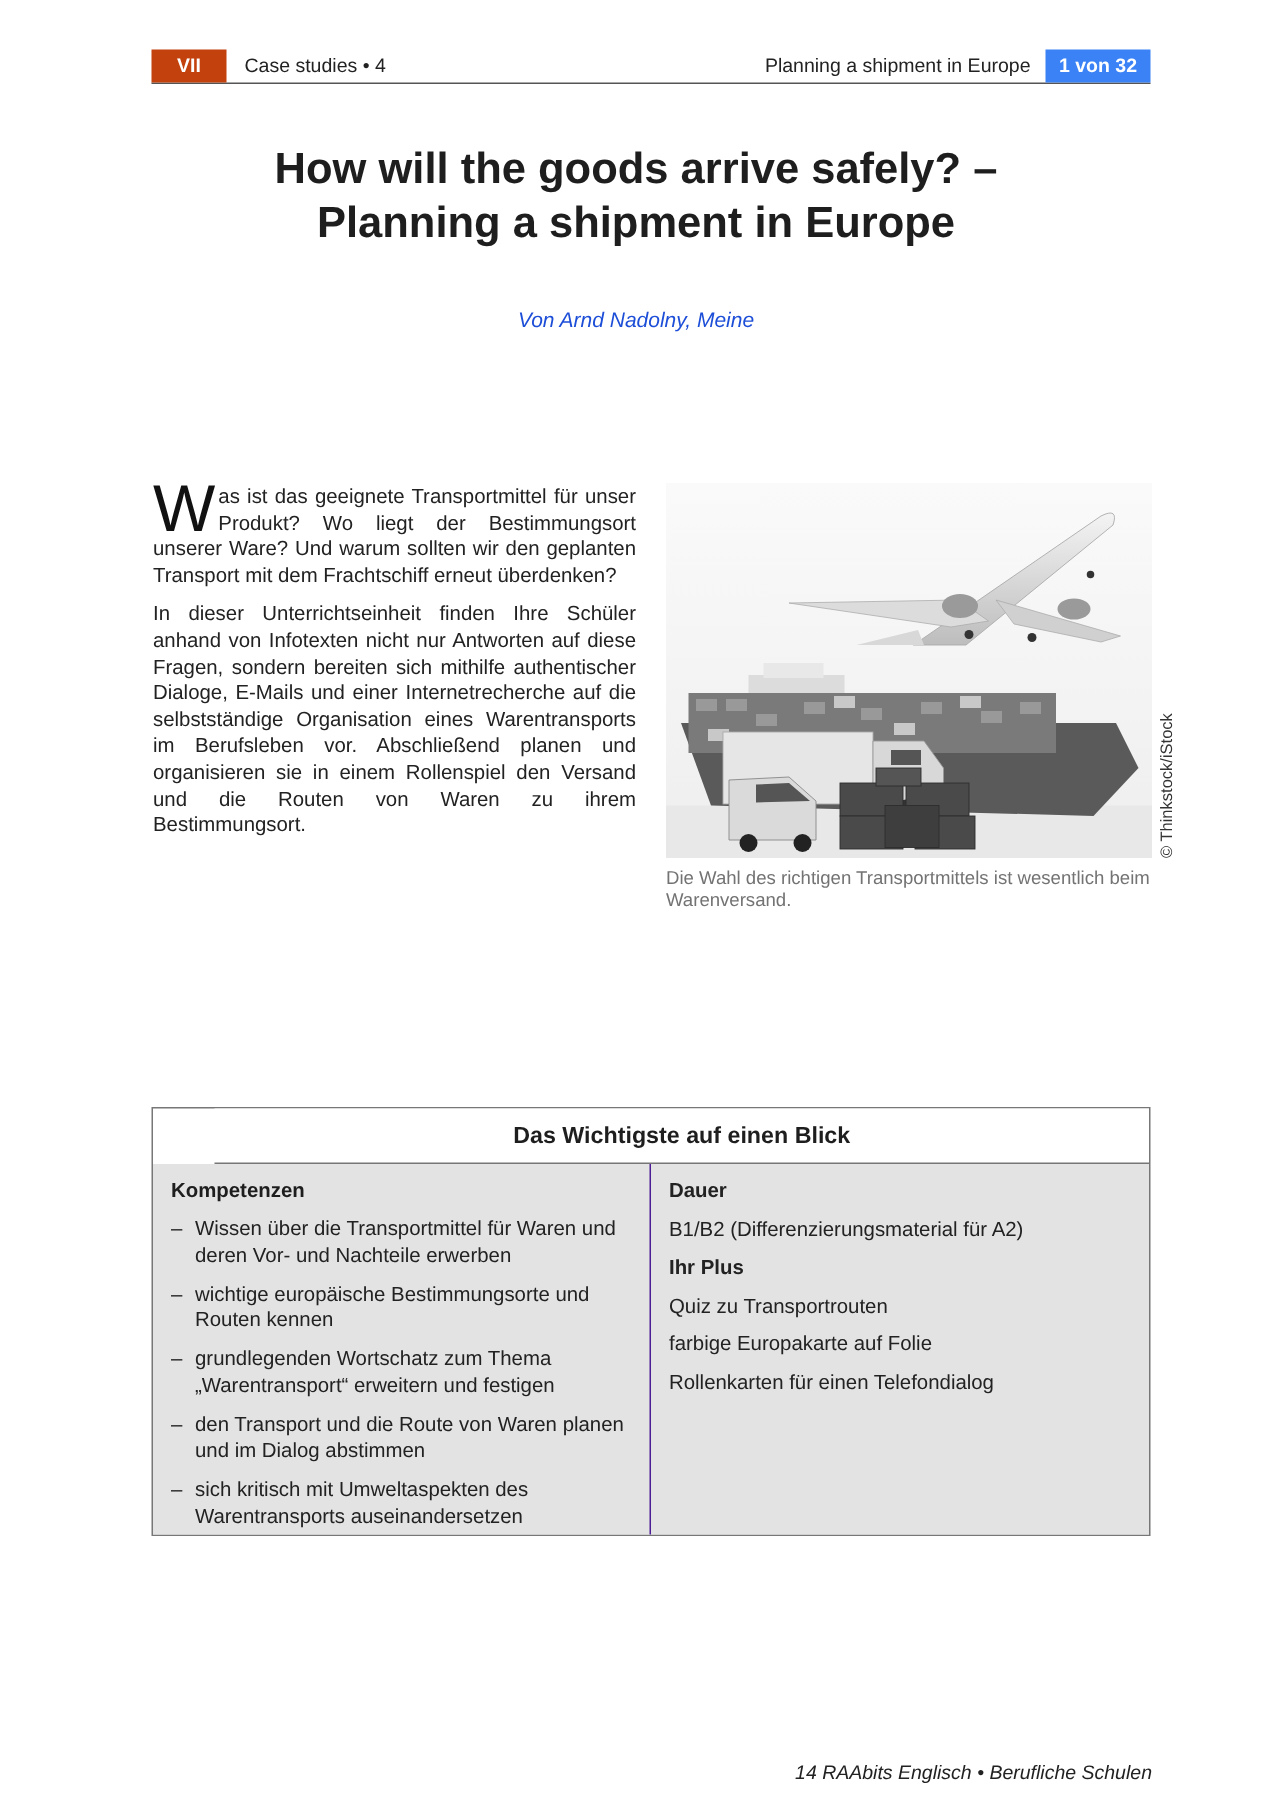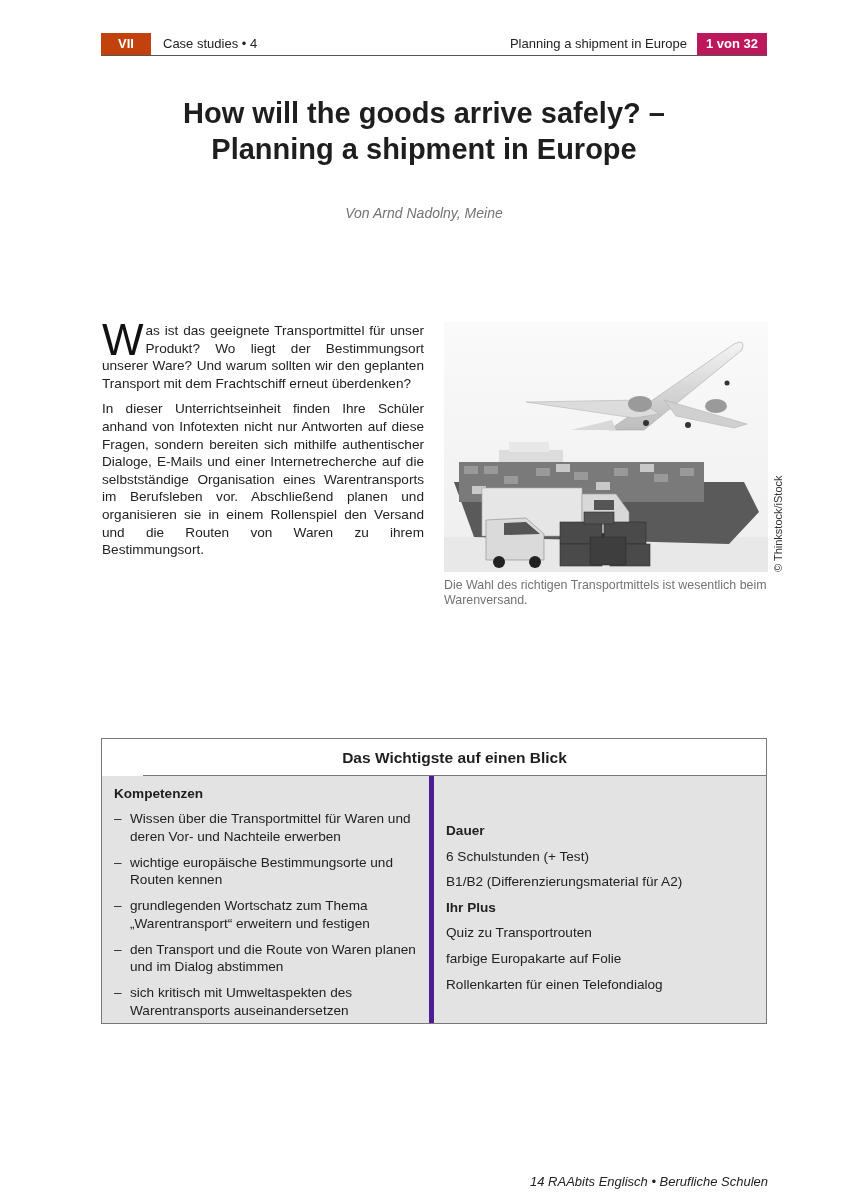--- a/index.html
+++ b/index.html
@@ -4,43 +4,43 @@
   <style>
     * { box-sizing: border-box; margin: 0; padding: 0; }
     html, body { width: 848px; height: 1200px; background: #ffffff; }
     body { position: relative; font-family: "Liberation Sans", sans-serif; color: #1e1e1e; overflow: hidden; }
 
     
     .header { position: absolute; left: 101px; top: 33px; width: 666px; height: 23px; border-bottom: 1px solid #555; }
     .hdr-chapter { position: absolute; left: 0; top: 0; width: 50px; height: 22px; background: #c2410c; color: #fff; font-weight: bold; font-size: 13px; line-height: 22px; text-align: center; }
     .hdr-section { position: absolute; left: 62px; top: 0; font-size: 13px; line-height: 22px; color: #222; }
     .hdr-topic { position: absolute; right: 80px; top: 0; font-size: 13px; line-height: 22px; color: #222; }
-    .hdr-page { position: absolute; right: 0; top: 0; width: 70px; height: 22px; background: #be185d; color: #fff; font-weight: bold; font-size: 13px; line-height: 22px; text-align: center; }
+    .hdr-page { position: absolute; right: 0; top: 0; width: 70px; height: 22px; background: #3b82f6; color: #fff; font-weight: bold; font-size: 13px; line-height: 22px; text-align: center; }
 
     
     .title { position: absolute; left: 100px; top: 95px; width: 648px; text-align: center; font-weight: bold; font-size: 29px; line-height: 36px; color: #1e1e1e; }
-    .author { position: absolute; left: 100px; top: 205px; width: 648px; text-align: center; font-style: italic; font-size: 14px; color: #737373; }
+    .author { position: absolute; left: 100px; top: 205px; width: 648px; text-align: center; font-style: italic; font-size: 14px; color: #1d4ed8; }
 
     
     .intro { position: absolute; left: 102px; top: 322px; width: 322px; font-size: 13.6px; line-height: 17.6px; text-align: justify; color: #222; }
     .intro p { margin-bottom: 8px; }
     .dropcap { float: left; font-size: 44px; line-height: 34px; margin-right: 2px; margin-top: 1px; font-weight: normal; color: #111; }
 
     
     .figure { position: absolute; left: 444px; top: 322px; width: 324px; height: 250px; }
     .figure svg { width: 324px; height: 250px; display: block; }
     .credit { position: absolute; left: 772px; top: 572px; transform-origin: left top; transform: rotate(-90deg); font-size: 11px; color: #333; white-space: nowrap; }
     .caption { position: absolute; left: 444px; top: 578px; width: 330px; font-size: 12.4px; line-height: 15px; color: #737373; }
 
     
     .box { position: absolute; left: 101px; top: 738px; width: 666px; height: 286px; border: 1px solid #777; padding-left: 41px; }
     .box-title { height: 37px; border-bottom: 1px solid #777; text-align: center; font-weight: bold; font-size: 15.5px; line-height: 37px; color: #1e1e1e; background: #fff; }
     .box-body { position: absolute; left: 0; top: 37px; width: 664px; height: 247px; background: #e3e3e3; }
-    .col-left { position: absolute; left: 0; top: 0; width: 332px; height: 247px; border-right: 5px solid #4c1d95; padding: 9px 12px 0 12px; }
-    .col-right { position: absolute; left: 332px; top: 0; width: 332px; height: 247px; padding: 9px 12px 0 12px; margin-top: 37px; }
+    .col-left { position: absolute; left: 0; top: 0; width: 332px; height: 247px; border-right: 1px solid #4c1d95; padding: 9px 12px 0 12px; }
+    .col-right { position: absolute; left: 332px; top: 0; width: 332px; height: 247px; padding: 9px 12px 0 12px; }
     .col-head { font-weight: bold; font-size: 13.6px; line-height: 17px; margin-bottom: 8px; color: #1e1e1e; }
     .comp-list { list-style: none; }
     .comp-list li { position: relative; padding-left: 16px; font-size: 13.6px; line-height: 17.5px; margin-bottom: 8.5px; color: #222; }
     .comp-list li .dash { position: absolute; left: 0; top: 0; }
     .rline { font-size: 13.6px; line-height: 17px; margin-bottom: 8.6px; color: #222; }
     .rhead { font-weight: bold; }
 
     
     .footer { position: absolute; right: 80px; top: 1143px; font-style: italic; font-size: 13px; color: #222; margin-top: 31px; }
   </style>
@@ -152,21 +152,20 @@
       <ul class="comp-list">
         <li><span class="dash">–</span><span>Wissen über die Transportmittel für Waren und deren Vor- und Nachteile erwerben</span></li>
         <li><span class="dash">–</span><span>wichtige europäische Bestimmungsorte und Routen kennen</span></li>
         <li><span class="dash">–</span><span>grundlegenden Wortschatz zum Thema „Warentransport“ erweitern und festigen</span></li>
         <li><span class="dash">–</span><span>den Transport und die Route von Waren planen und im Dialog abstimmen</span></li>
         <li><span class="dash">–</span><span>sich kritisch mit Umweltaspekten des Warentransports auseinandersetzen</span></li>
       </ul>
     </div>
     <div class="col-right">
       <div class="rline rhead">Dauer</div>
-      <div class="rline">6 Schulstunden (+ Test)</div>
       <div class="rline">B1/B2 (Differenzierungsmaterial für A2)</div>
       <div class="rline rhead">Ihr Plus</div>
       <div class="rline">Quiz zu Transportrouten</div>
       <div class="rline">farbige Europakarte auf Folie</div>
       <div class="rline">Rollenkarten für einen Telefondialog</div>
     </div>
   </div>
 </div>
 
 <div class="footer">14  RAAbits Englisch  •  Berufliche Schulen</div>

